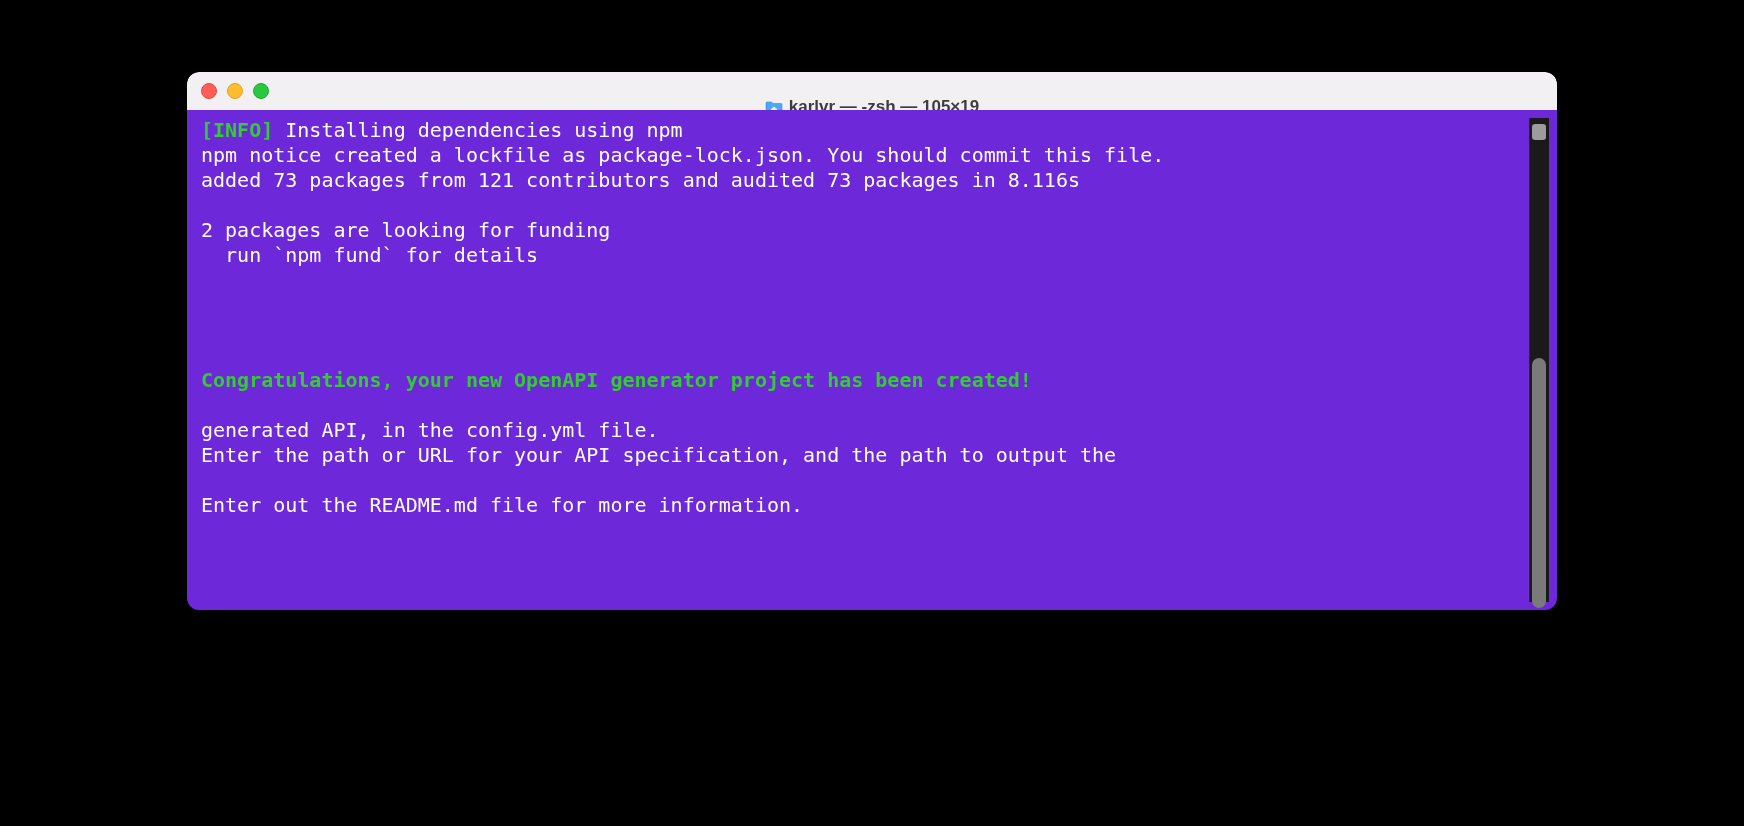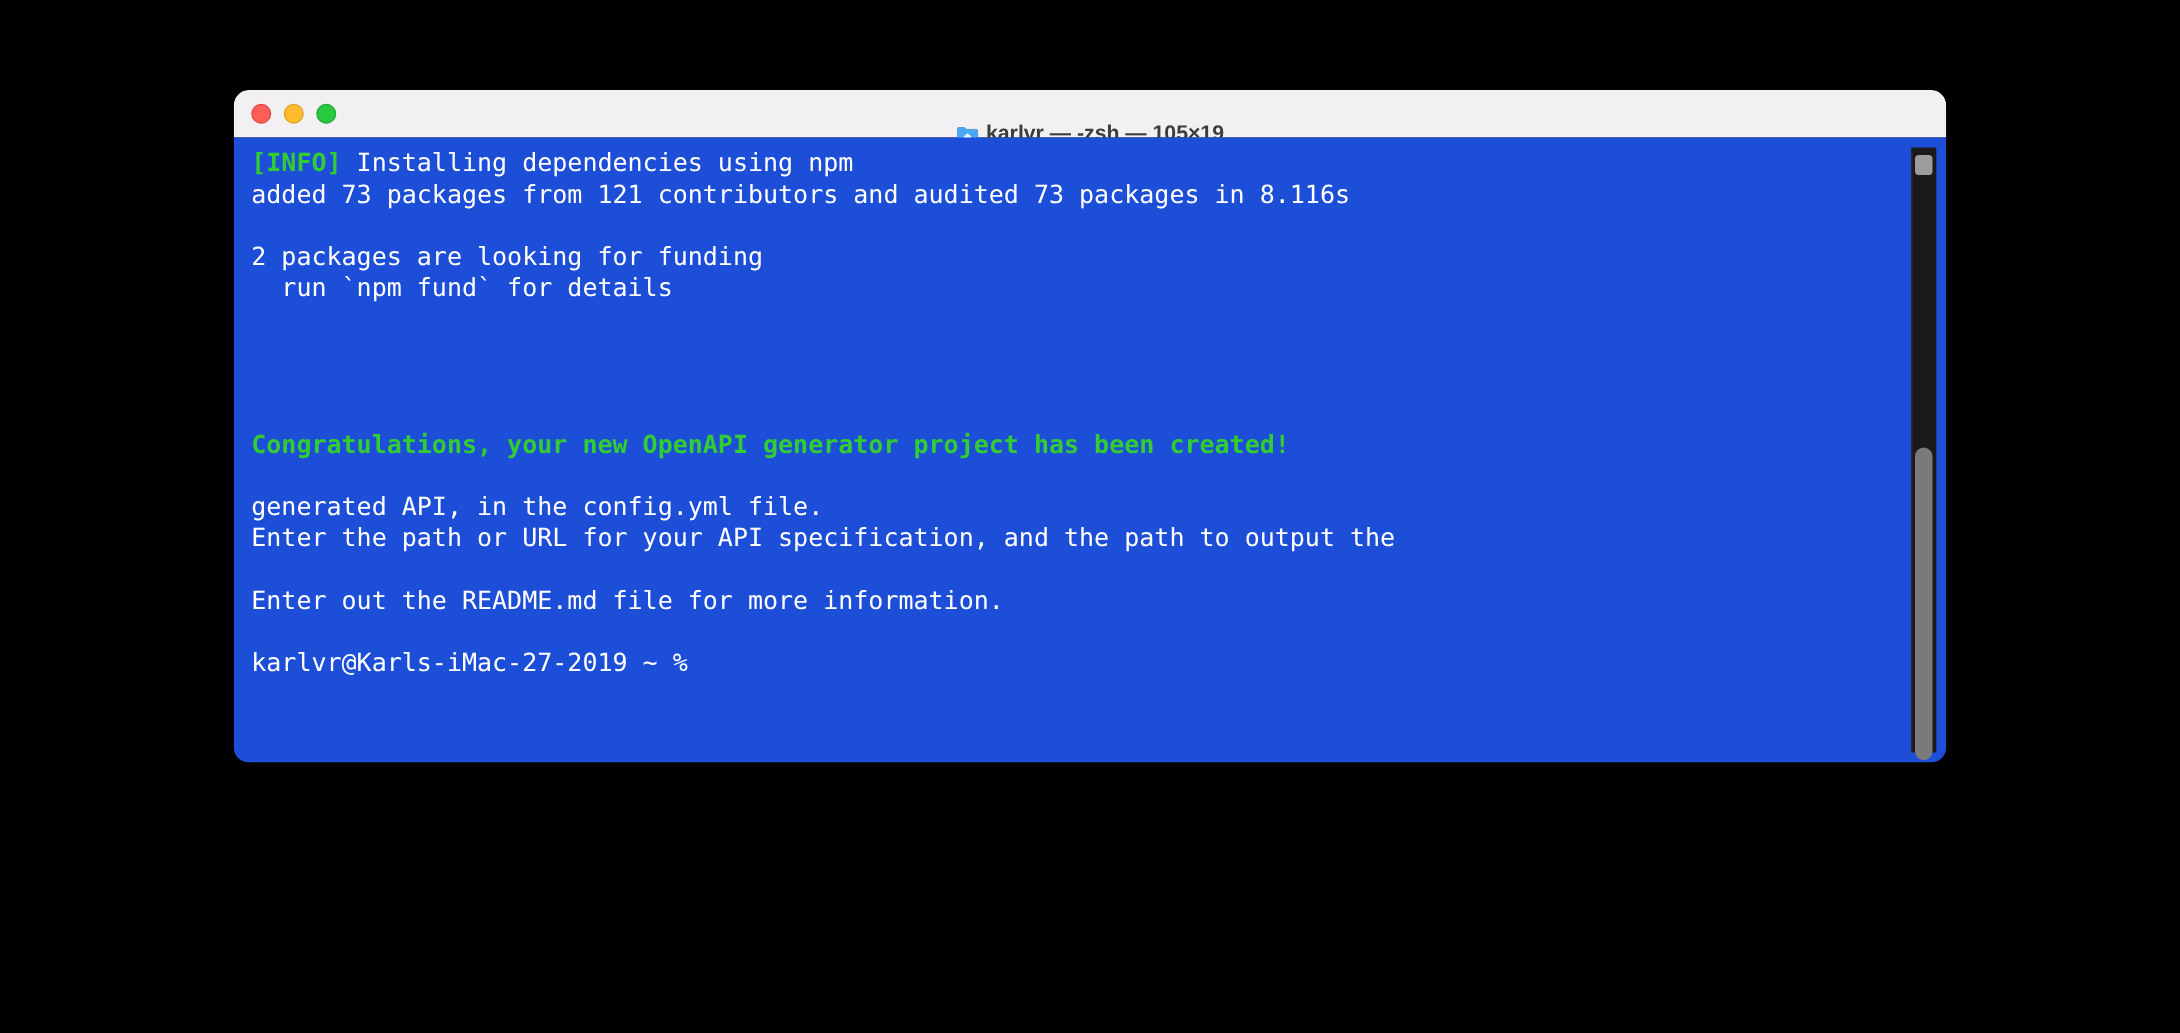--- a/index.html
+++ b/index.html
@@ -63,21 +63,21 @@
       font-size: 17px;
       font-weight: 600;
       color: #3d3d3d;
     }
     .folder-icon {
       width: 18px;
       height: 15px;
       display: inline-block;
     }
     .terminal-body {
-      background: #1d4ed8;
+      background: #6d28d9;
       padding: 8px 8px 8px 8px;
       position: relative;
       min-height: 500px;
       display: flex;
     }
     .terminal-content {
       flex: 1;
       padding: 0 6px;
     }
     .line {
@@ -131,35 +131,35 @@
           <path d="M1 3.5 L1 13 Q1 14 2 14 L16 14 Q17 14 17 13 L17 4.5 Q17 3.5 16 3.5 L8 3.5 L6.5 2 L2 2 Q1 2 1 3 Z" fill="#4aa8f5" stroke="#2b7fd1" stroke-width="0.5"></path>
           <path d="M6 9 L9 6.5 L12 9 L12 12 L6 12 Z" fill="#ffffff" opacity="0.85"></path>
         </svg>
       </span>
       <span class="title-text">karlvr — -zsh — 105×19</span>
     </div>
   </div>
   <div class="terminal-body">
     <div class="terminal-content" id="terminal-content">
         <div class="line"><span class="info-tag">[INFO]</span><span> Installing dependencies using npm</span></div>
+        <div class="line"><span>npm notice created a lockfile as package-lock.json. You should commit this file.</span></div>
         <div class="line"><span>added 73 packages from 121 contributors and audited 73 packages in 8.116s</span></div>
         <div class="line"><span> </span></div>
         <div class="line"><span>2 packages are looking for funding</span></div>
         <div class="line"><span>  run `npm fund` for details</span></div>
         <div class="line"><span> </span></div>
         <div class="line"><span> </span></div>
         <div class="line"><span> </span></div>
         <div class="line"><span> </span></div>
         <div class="line"><span class="green-bold">Congratulations, your new OpenAPI generator project has been created!</span></div>
         <div class="line"><span> </span></div>
         <div class="line"><span>generated API, in the config.yml file.</span></div>
         <div class="line"><span>Enter the path or URL for your API specification, and the path to output the</span></div>
         <div class="line"><span> </span></div>
         <div class="line"><span>Enter out the README.md file for more information.</span></div>
         <div class="line"><span> </span></div>
-        <div class="line"><span>karlvr@Karls-iMac-27-2019 ~ % </span></div>
       </div>
     <div class="scrollbar-track">
       <div class="scrollbar-small"></div>
       <div class="scrollbar-thumb"></div>
     </div>
   </div>
 </div>
 
 </body></html>

